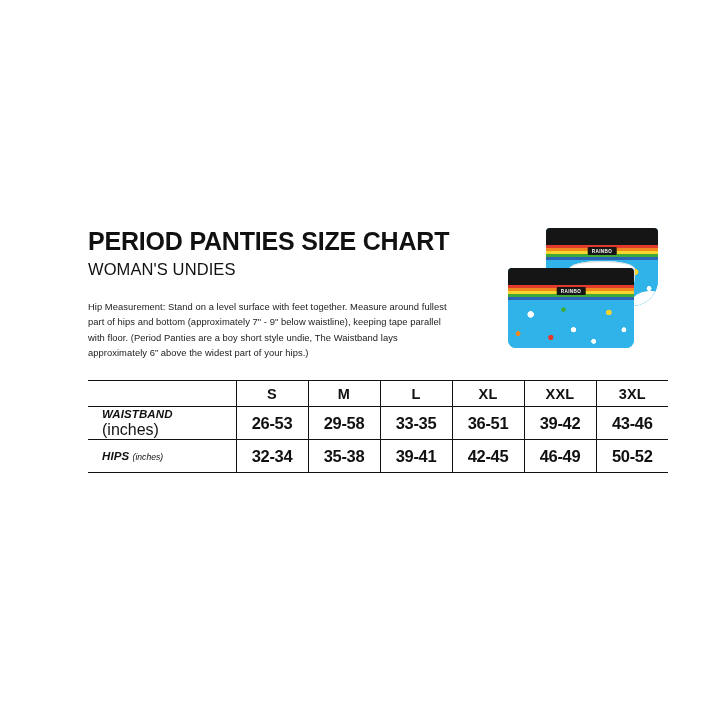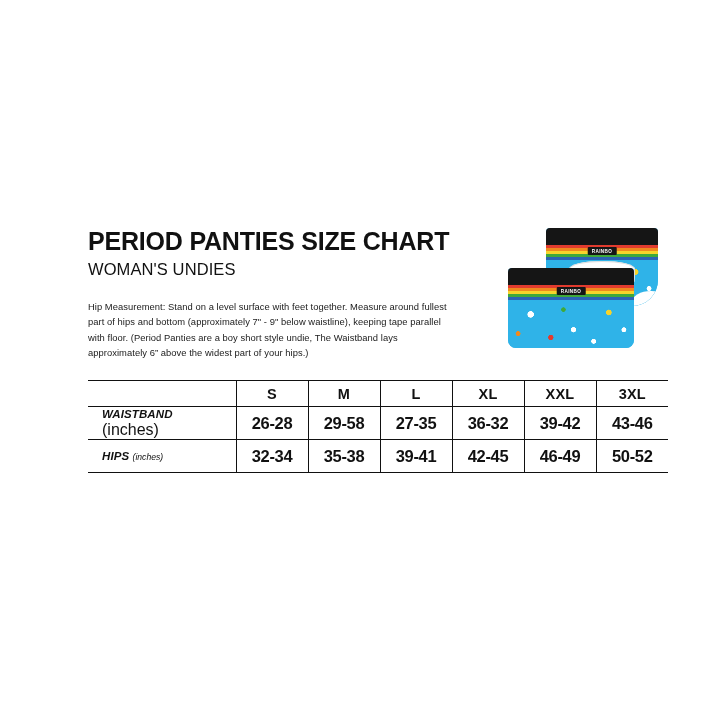--- a/index.html
+++ b/index.html
@@ -261,24 +261,24 @@
         <td class="size-hdr br">XL</td>
         <td class="size-hdr br">XXL</td>
         <td class="size-hdr">3XL</td>
       </tr>
 
       <tr class="row-data bb">
         <td class="col-label">
           <span class="rlabel">WAISTBAND</span>
           <span class="units">(inches)</span>
         </td>
-        <td class="val br bl">26-28</td>
+        <td class="val br bl">26-53</td>
         <td class="val br">29-58</td>
-        <td class="val br">27-35</td>
-        <td class="val br">36-32</td>
+        <td class="val br">33-35</td>
+        <td class="val br">36-51</td>
         <td class="val br">39-42</td>
         <td class="val">43-46</td>
       </tr>
 
       <tr class="row-data bb">
         <td class="col-label">
           <span class="rlabel"><span>HIPS</span> <span class="units inline">(inches)</span></span>
         </td>
         <td class="val br bl">32-34</td>
         <td class="val br">35-38</td>

